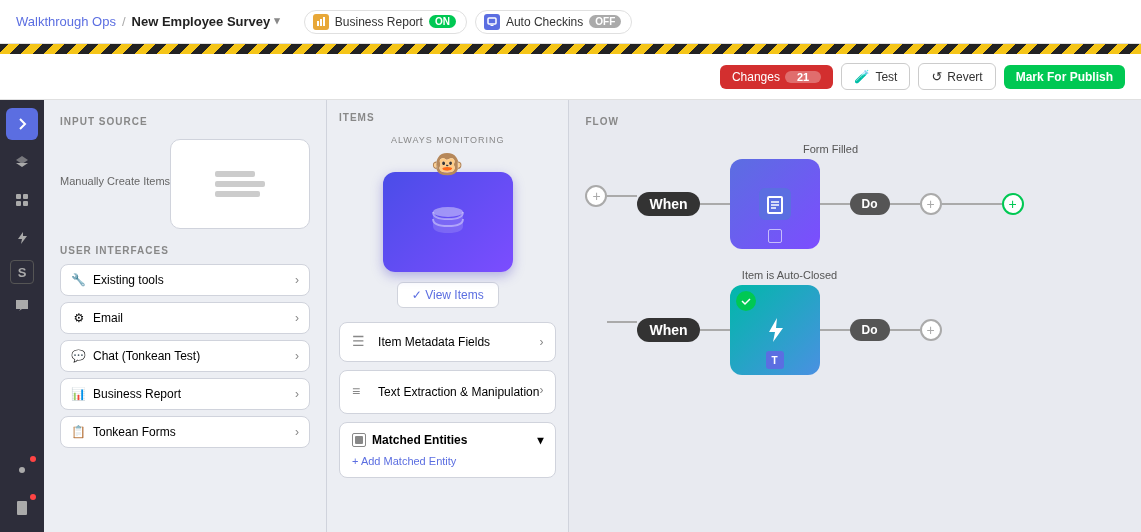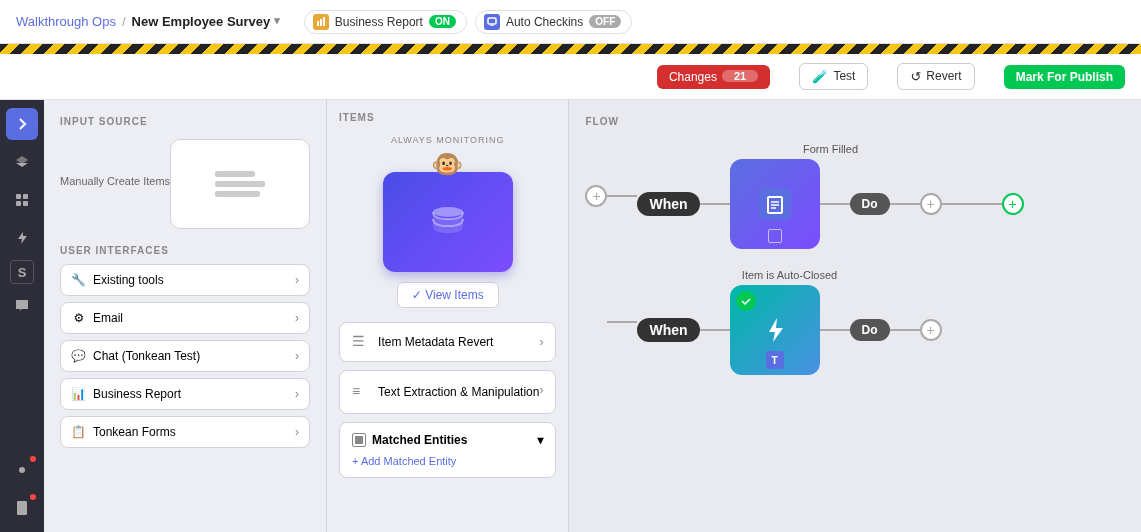--- a/index.html
+++ b/index.html
@@ -50,22 +50,22 @@
       background: #fff;
       height: 46px;
       display: flex;
       align-items: center;
       justify-content: flex-end;
       padding: 0 16px;
       gap: 8px;
       border-bottom: 1px solid #e0e0e0;
     }
     .toolbar-btn {
-      display: flex; align-items: flex-start; gap: 5px;
-      padding: 5px 12px; border-radius: 6px; font-size: 12px; cursor: pointer; border: none; margin-left: 21px;
+      display: flex; align-items: center; gap: 5px;
+      padding: 5px 12px; border-radius: 6px; font-size: 12px; cursor: pointer; border: none;
     }
     .btn-changes { background: #d32f2f; color: white; }
     .btn-badge { background: rgba(255,255,255,0.3); border-radius: 10px; padding: 0 12px; font-size: 11px; font-weight: 700; }
     .btn-test { background: #fff; border: 1px solid #ccc; color: #333; }
     .btn-revert { background: #fff; border: 1px solid #ccc; color: #333; }
     .btn-publish { background: #00c853; color: white; font-weight: 600; }
 
     
     .main-layout {
       display: flex;
@@ -430,21 +430,21 @@
           </div>
         </div>
         <button class="view-items-btn">
           <span>✓ View Items</span>
         </button>
       </div>
       <div class="items-tools">
         <div class="tool-item">
           <div class="tool-item-left">
             <div class="tool-icon" style="font-size:14px;color:#888;">☰</div>
-            <span>Item Metadata Revert</span>
+            <span>Item Metadata Fields</span>
           </div>
           <span class="chevron-right">›</span>
         </div>
         <div class="tool-item tool-item-tall">
           <div class="tool-item-left">
             <div class="tool-icon" style="font-size:14px;color:#888;">≡</div>
             <span>Text Extraction &amp; Manipulation</span>
           </div>
           <span class="chevron-right">›</span>
         </div>

